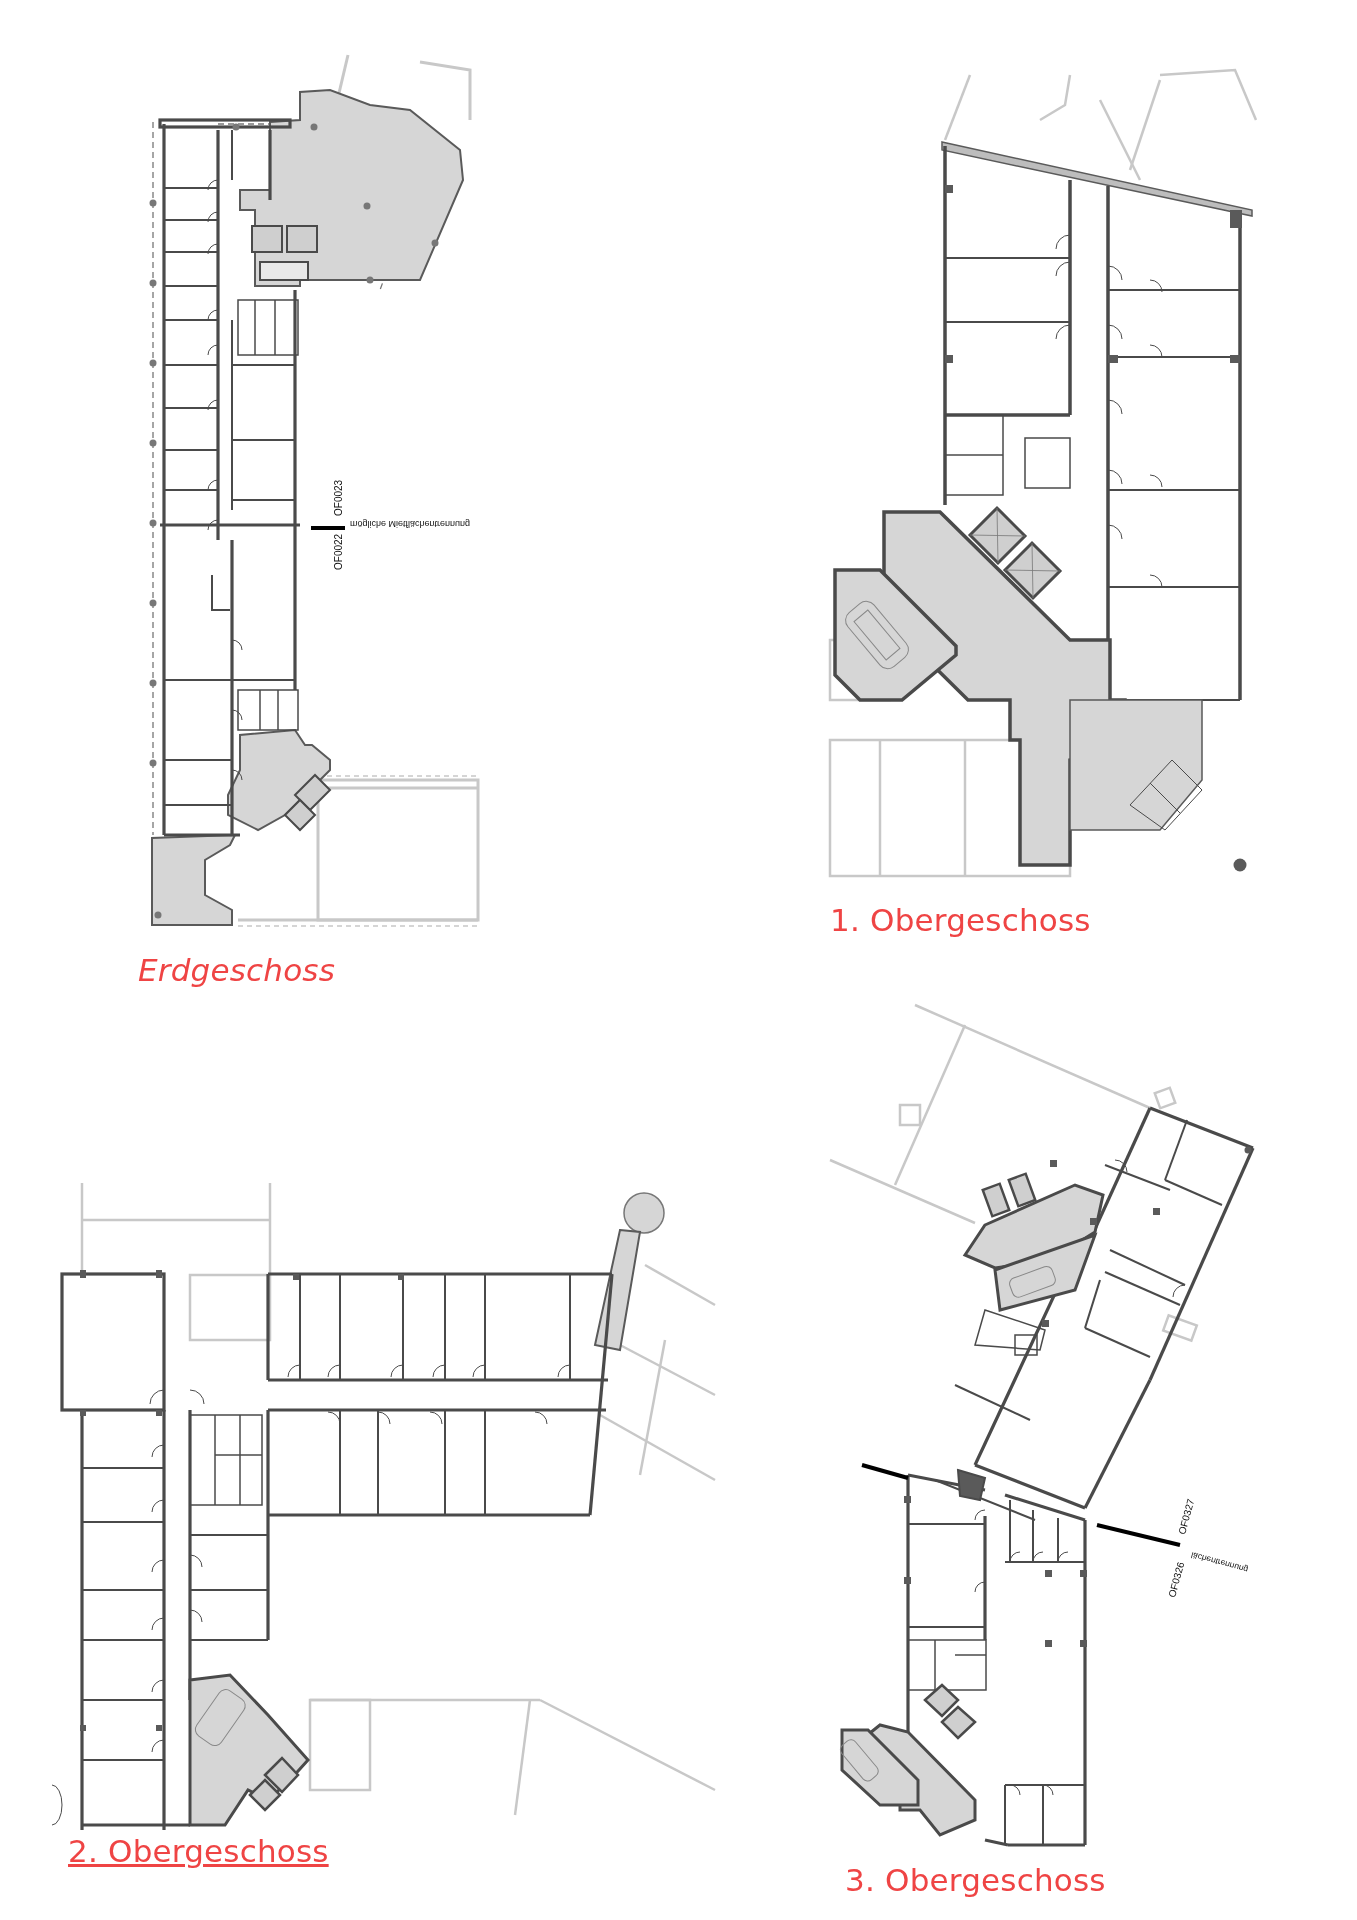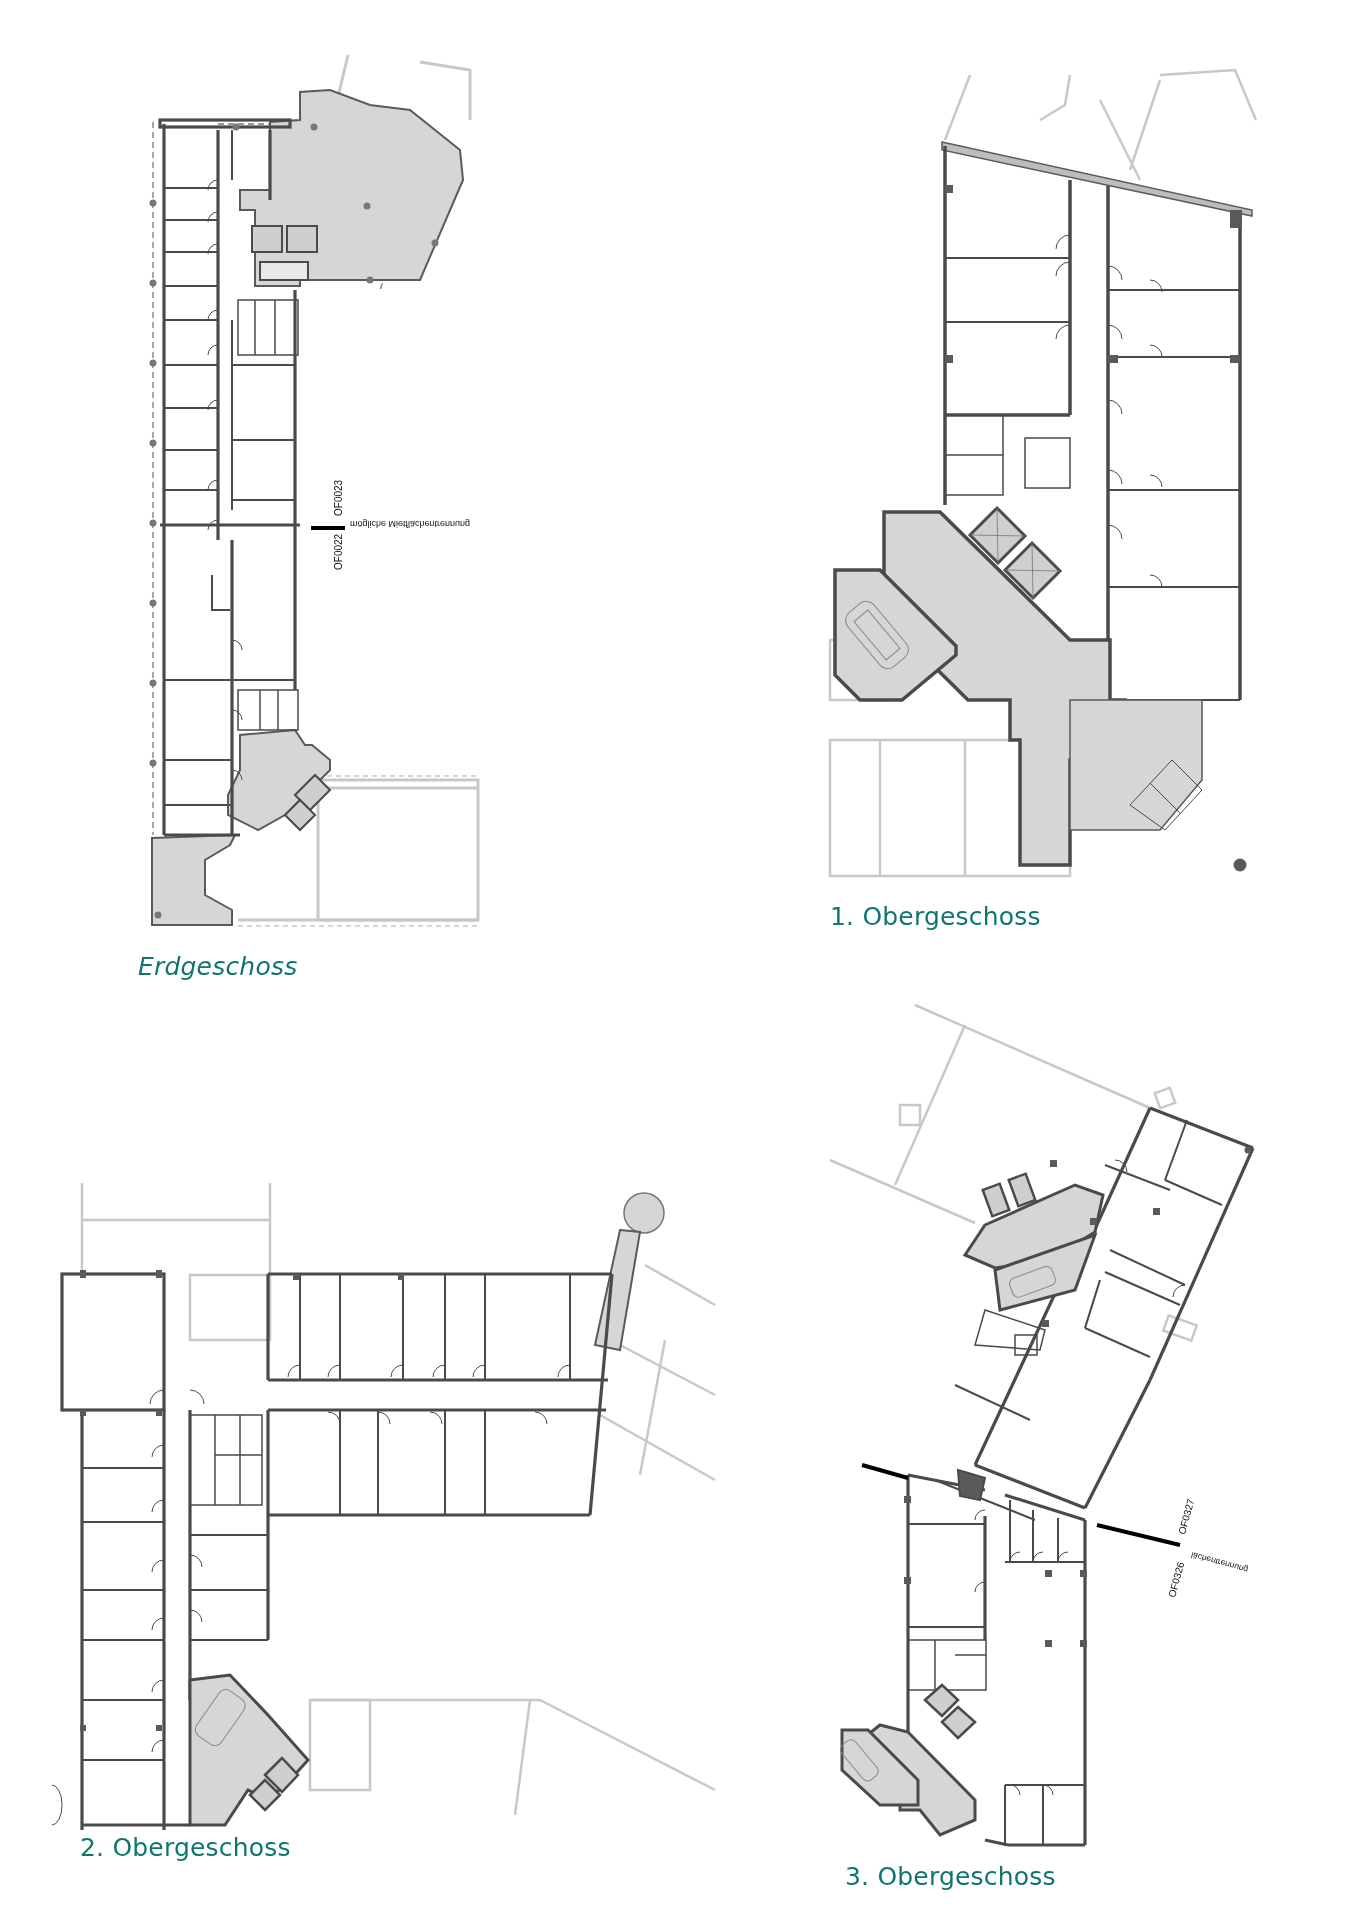--- a/index.html
+++ b/index.html
@@ -1,28 +1,28 @@
 <!DOCTYPE html>
 <html><head>
 <meta charset="utf-8">
 <style>
   html, body { margin:0; padding:0; background:#ffffff; }
   body { width:1357px; height:1920px; position:relative; overflow:hidden;
          font-family:"Liberation Sans", sans-serif; color:#111; }
-  .caption { position:absolute; font-family:"DejaVu Sans", sans-serif; font-size:25px;
-             font-weight:400; color:#0f766e; letter-spacing:0.2px; white-space:nowrap; }
+  .caption { position:absolute; font-family:"DejaVu Sans", sans-serif; font-size:31px;
+             font-weight:400; color:#ef4444; letter-spacing:0.2px; white-space:nowrap; }
   .svg-layer { position:absolute; left:0; top:0; width:1357px; height:1920px; }
   .lbl { font-family:"Liberation Sans", sans-serif; fill:#111; }
 </style>
 </head>
 <body>
 
 <div class="caption" style="left:138px; top:952px;font-style:italic;">Erdgeschoss</div>
 <div class="caption" style="left:830px; top:902px;">1. Obergeschoss</div>
-<div class="caption" style="left:80px; top:1833px;">2. Obergeschoss</div>
+<div class="caption" style="left:68px; top:1833px;text-decoration:underline;">2. Obergeschoss</div>
 <div class="caption" style="left:845px; top:1862px;">3. Obergeschoss</div>
 
 <svg class="svg-layer" viewBox="0 0 1357 1920" xmlns="http://www.w3.org/2000/svg">
 
   <g>
 
     <g stroke="#c8c8c8" stroke-width="3" fill="none">
       <polyline points="348,55 335,110"></polyline>
       <polyline points="420,62 470,70 470,120"></polyline>
       <rect x="318" y="780" width="160" height="140"></rect>

